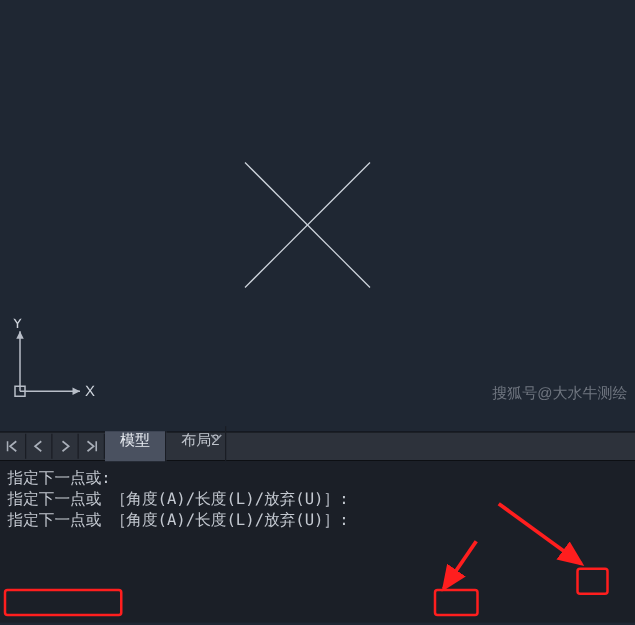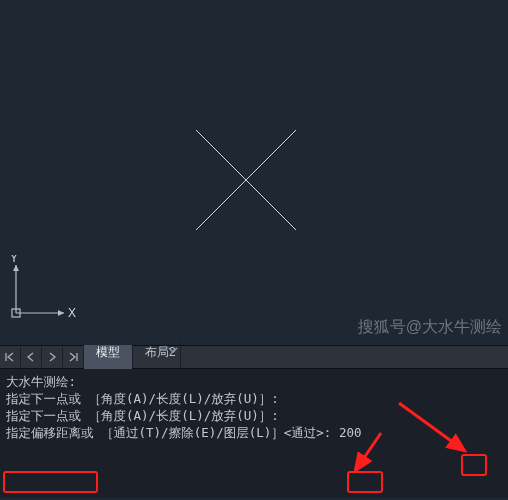--- a/index.html
+++ b/index.html
@@ -15,21 +15,21 @@
   .tab.active{background:#4a5160;color:#e8ecf2}
   .cmd{background:#1b1f27;padding:4px 6px 6px 6px;line-height:17px;font-size:12.5px;color:#c3c8d0;font-family:"SimSun","Microsoft YaHei",monospace;position:relative;height:119px}
   .cmd div{white-space:nowrap}
   .hl1{position:absolute;border:2px solid #ff1e1e;border-radius:3px;pointer-events:none}
   .hlA{left:461px;top:85px;width:22px;height:18px}
   .hlB{left:3px;top:102px;width:91px;height:18px}
   .hlC{left:347px;top:102px;width:32px;height:18px}
   .arrow{position:absolute;pointer-events:none}
   .arrA{left:395px;top:30px;width:80px;height:60px}
   .arrB{left:345px;top:62px;width:40px;height:46px}
-  .watermark{position:absolute;right:6px;bottom:7px;font-size:16px;color:#7d838d;opacity:.85}
+  .watermark{position:absolute;right:6px;bottom:22px;font-size:12px;color:#7d838d;opacity:.85}
   .chev{position:absolute;right:2px;top:3px;color:#9aa0aa}
 </style>
 </head>
 <body>
 
 <div class="canvas">
   <div class="cross">
     <svg width="120" height="120">
         <line x1="10" y1="10" x2="110" y2="110" stroke="#cfd5dd" stroke-width="1"></line>
         <line x1="10" y1="110" x2="110" y2="10" stroke="#cfd5dd" stroke-width="1"></line>
@@ -70,24 +70,23 @@
         <path d="M9 1v8M2 1l5 4-5 4" stroke="#a9afb9" stroke-width="1.3" fill="none"></path>
       </svg>
     </div>
   <div class="tab active">模型</div>
   <div class="tab" style="position:relative;padding-right:4px"><span>布局2</span><span class="chev"><svg width="10" height="14">
           <path d="M1 3l4 4 4-4" stroke="#9aa0aa" stroke-width="1.3" fill="none"></path>
         </svg></span></div>
 </div>
 
 <div class="cmd">
-  <div>大水牛测绘:</div>
+  <div>指定下一点或:</div>
   <div>指定下一点或 ［角度(A)/长度(L)/放弃(U)］:</div>
   <div>指定下一点或 ［角度(A)/长度(L)/放弃(U)］:</div>
-  <div><span>指定偏移距离</span><span>或 ［通过(T)/擦除(E)/图层(L)］&lt;通过&gt;: </span><span>200</span></div>
 
   <div class="hl1 hlA"></div>
   <div class="hl1 hlB"></div>
   <div class="hl1 hlC"></div>
   <svg class="arrow arrA">
       <defs>
         <marker id="ah" markerWidth="8" markerHeight="8" refX="6" refY="3" orient="auto">
           <path d="M0 0L7 3L0 6z" fill="#ff1e1e"></path>
         </marker>
       </defs>

